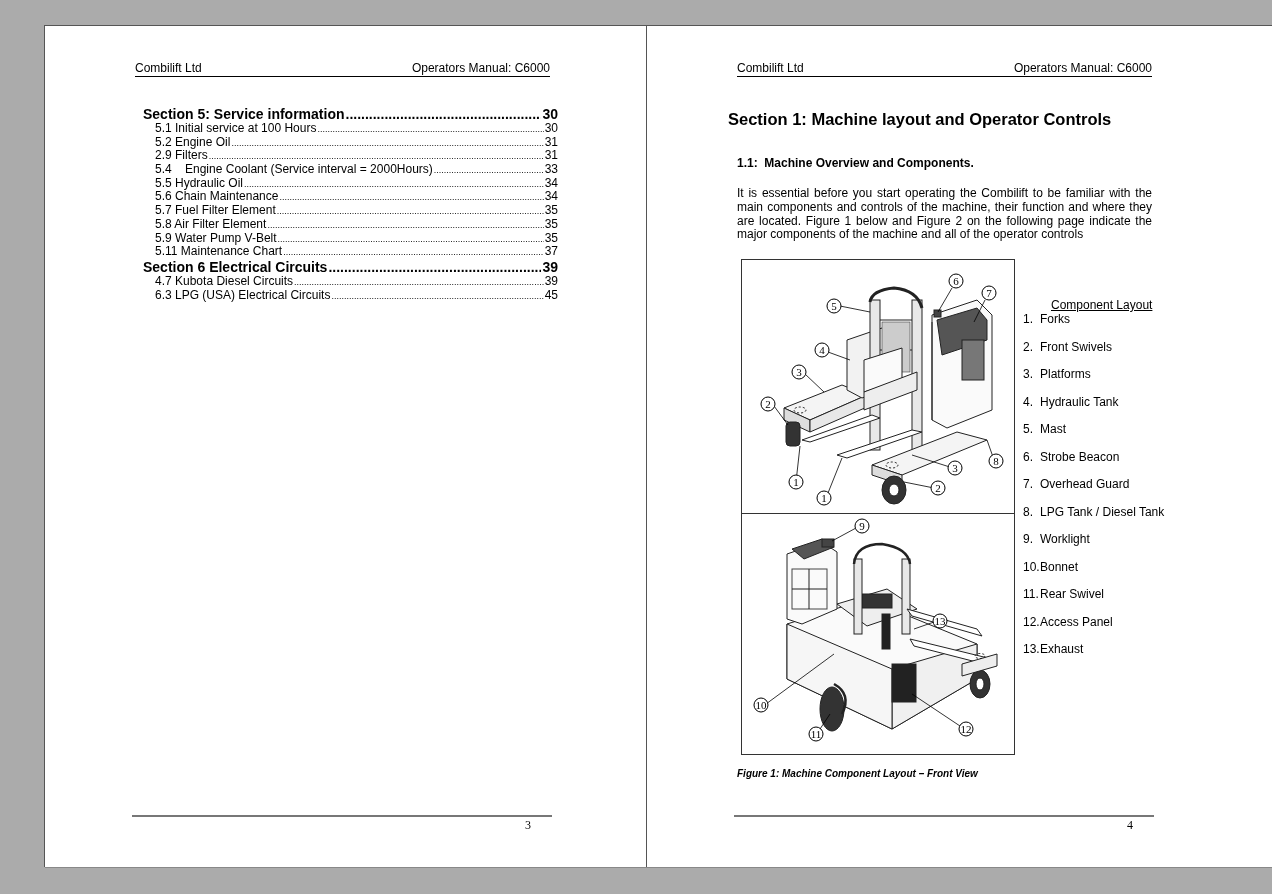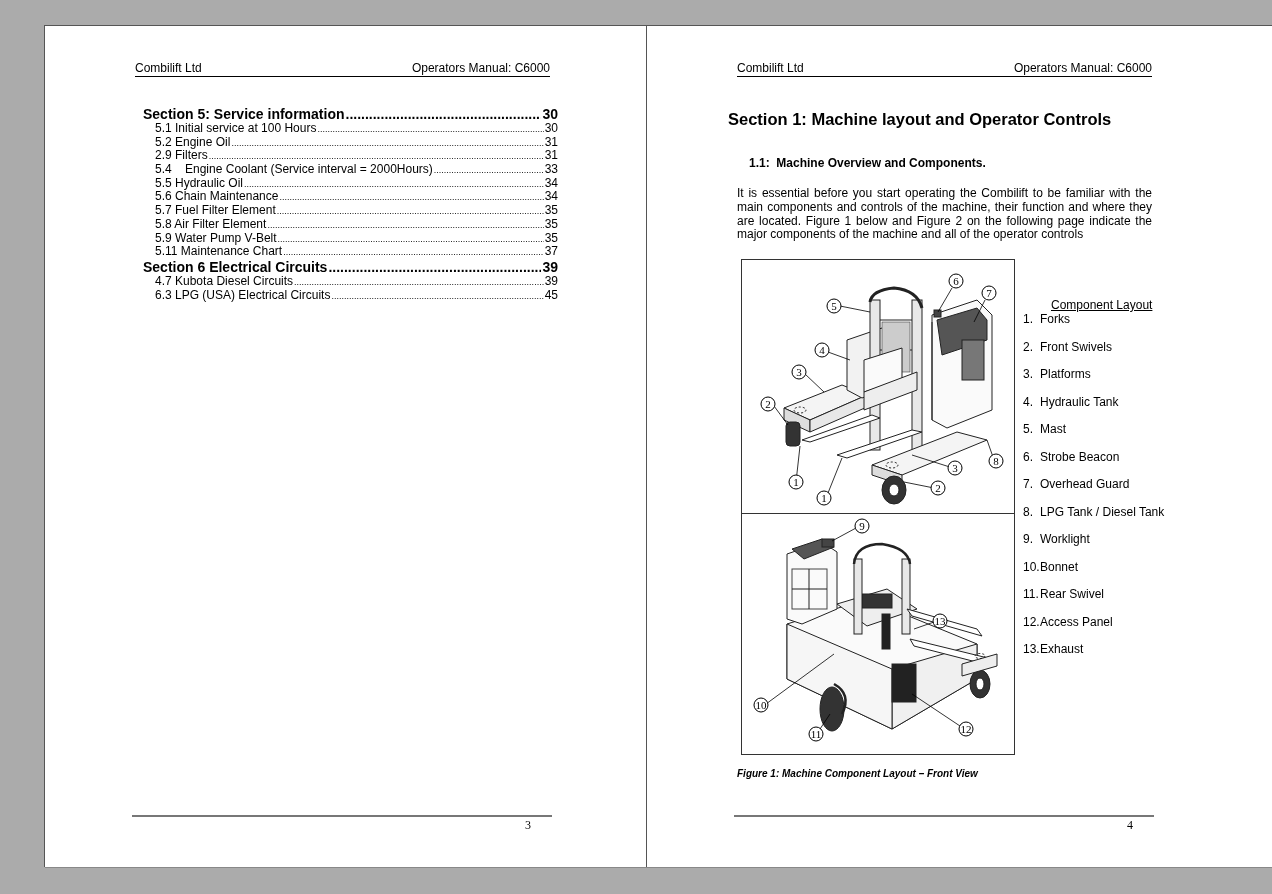--- a/index.html
+++ b/index.html
@@ -30,21 +30,21 @@
   .toc-row.sub { font-size:12px; height:13.7px; line-height:13.7px; padding-left:12px; }
   .toc-row .dots { flex:1; overflow:hidden; margin:0 1px; }
   .toc-row .dots::after {
     content:"........................................................................................................................................................................";
     letter-spacing:0px;
   }
   .toc-row.sub .dots::after { font-size:9px; }
   .toc-row .pg { text-align:right; }
   
   .title { position:absolute; left:81px; top:84px; font-size:16.5px; font-weight:bold; }
-  .subtitle { position:absolute; left:90px; top:130px; font-size:12px; font-weight:bold;margin-left:12px; }
+  .subtitle { position:absolute; left:90px; top:130px; font-size:12px; font-weight:bold; }
   .para { position:absolute; left:90px; top:161px; width:415px; font-size:12px; line-height:13.8px; text-align:justify; }
   .figure { position:absolute; left:94px; top:233px; width:272px; height:494px; border:1px solid #333; background:#fff; }
   .fig-split { position:absolute; left:0; top:253px; width:272px; height:1px; background:#333; }
   .fig-panel { position:absolute; left:0; width:272px; }
   .fig-panel svg { display:block; }
   .legend { position:absolute; left:376px; top:272px; width:170px; font-size:12px; }
   .legend-title { font-weight:normal; text-decoration:underline; margin-left:28px; }
   .legend-item { height:27.5px; display:flex; }
   .legend-item .n { width:17px; }
   .caption { position:absolute; left:90px; top:742px; width:415px; font-size:10px; font-weight:bold; font-style:italic; }

